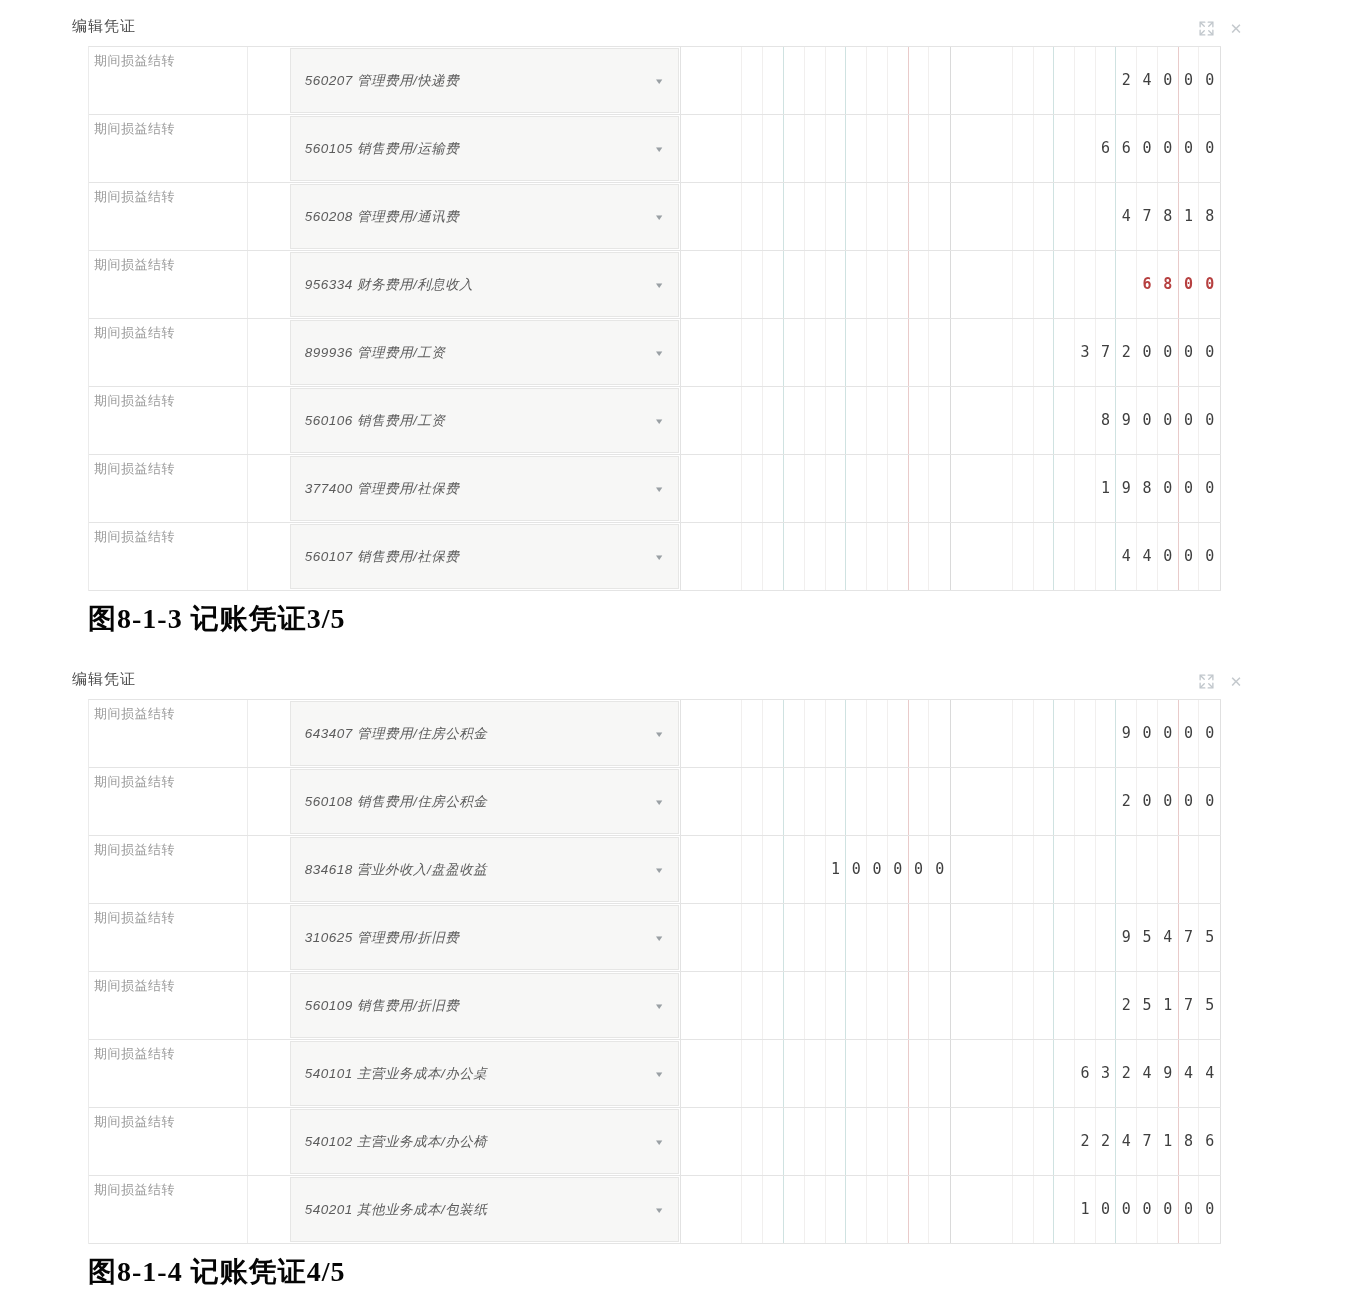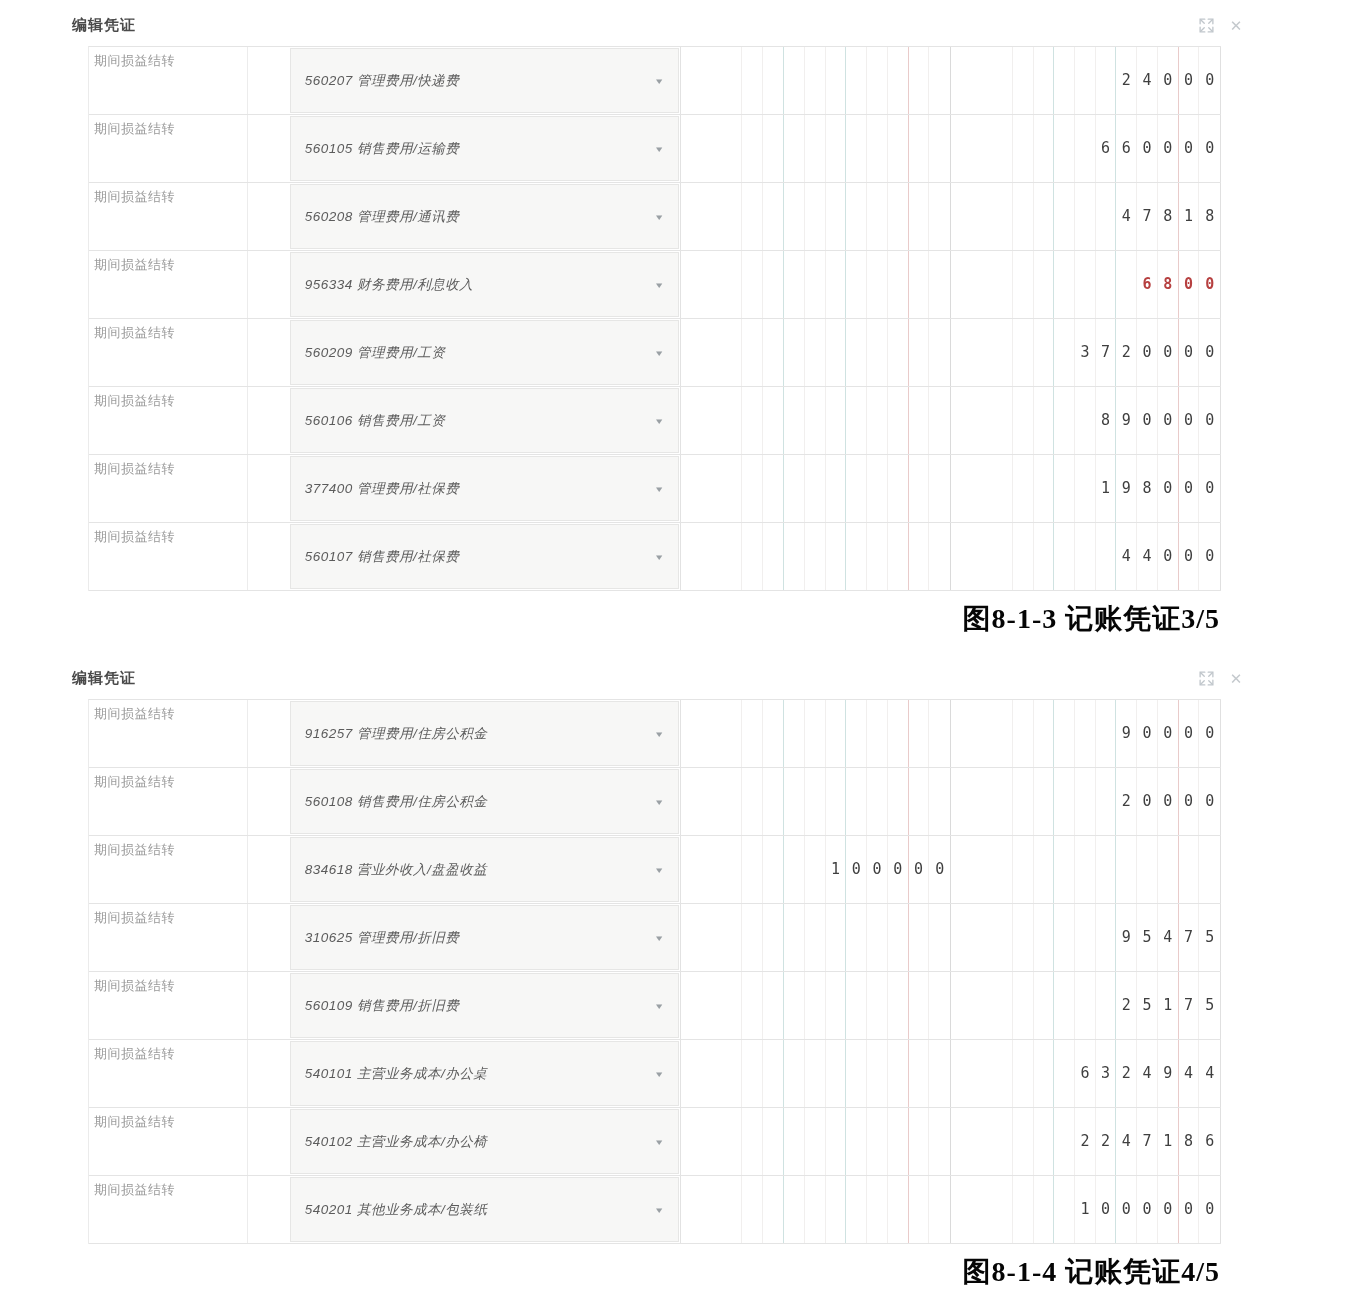--- a/index.html
+++ b/index.html
@@ -3,22 +3,22 @@
 <meta charset="utf-8">
 <style>
   html,body{margin:0;padding:0;}
   body{
     width:1356px;height:1294px;background:#ffffff;position:relative;
     font-family:"Liberation Sans","DejaVu Sans",sans-serif;
     -webkit-font-smoothing:antialiased;overflow:hidden;
   }
   .panel{width:1356px;}
   .panel-header{
-    display:flex;align-items:center;justify-content:space-between;
-    padding:14px 112px 10px 72px;height:22px;font-weight:bold;
+    display:flex;align-items:flex-end;justify-content:space-between;
+    padding:14px 112px 10px 72px;height:22px;
   }
   .dialog-title{font-size:15px;color:#4a4a4a;letter-spacing:1px;}
   .header-icons{display:flex;align-items:center;gap:14px;}
   .icon-btn{width:16px;height:16px;display:flex;align-items:center;justify-content:center;cursor:pointer;}
   .icon-btn svg{display:block;}
   .close-glyph{font-size:15px;color:#c4c9cd;line-height:1;}
 
   .voucher-table{
     margin-left:88px;width:1132px;
     border-top:1px solid #e4e4e4;border-left:1px solid #ebebeb;
@@ -45,21 +45,21 @@
     border-right:1px solid #f1efee;text-align:center;line-height:66px;
     font-size:15px;color:#3f3f3f;font-family:"DejaVu Sans Mono",monospace;
     overflow:hidden;
   }
   .acell.c3,.acell.c6{border-right-color:#cfe2e1;}
   .acell.c9{border-right-color:#e9cbca;}
   .acell.c11{border-right:none;}
   .acell.red{color:#b64040;font-weight:bold;}
 
   .figure-caption{
-    width:1132px;margin:8px 0 0 88px;text-align:right;
+    width:1132px;margin:8px 0 0 88px;text-align:left;
     font-family:"Liberation Serif","DejaVu Serif",serif;font-weight:bold;
     font-size:28px;color:#050505;letter-spacing:1px;height:44px;line-height:40px;
   }
   .panel + .panel .panel-header{padding-top:24px;}
 </style>
 </head>
 <body>
 
   <div class="panel">
     <div class="panel-header">
@@ -224,21 +224,21 @@
           <div class="acell c9 red">8</div>
           <div class="acell c10 red">0</div>
           <div class="acell c11 red">0</div>
         </div>
   </div>
 
   <div class="vrow">
     <div class="cell-label">期间损益结转</div>
     <div class="cell-select">
       <div class="select-box">
-        <span class="select-text">560209 管理费用/工资</span>
+        <span class="select-text">899936 管理费用/工资</span>
         <span class="chevron">▾</span>
       </div>
     </div>
     <div class="amount debit">
           <div class="acell c1"></div>
           <div class="acell c2"></div>
           <div class="acell c3"></div>
           <div class="acell c4"></div>
           <div class="acell c5"></div>
           <div class="acell c6"></div>
@@ -393,21 +393,21 @@
         <span class="icon-btn">
           <span class="close-glyph">✕</span>
         </span>
       </span>
     </div>
     <div class="voucher-table">
   <div class="vrow">
     <div class="cell-label">期间损益结转</div>
     <div class="cell-select">
       <div class="select-box">
-        <span class="select-text">916257 管理费用/住房公积金</span>
+        <span class="select-text">643407 管理费用/住房公积金</span>
         <span class="chevron">▾</span>
       </div>
     </div>
     <div class="amount debit">
           <div class="acell c1"></div>
           <div class="acell c2"></div>
           <div class="acell c3"></div>
           <div class="acell c4"></div>
           <div class="acell c5"></div>
           <div class="acell c6"></div>

